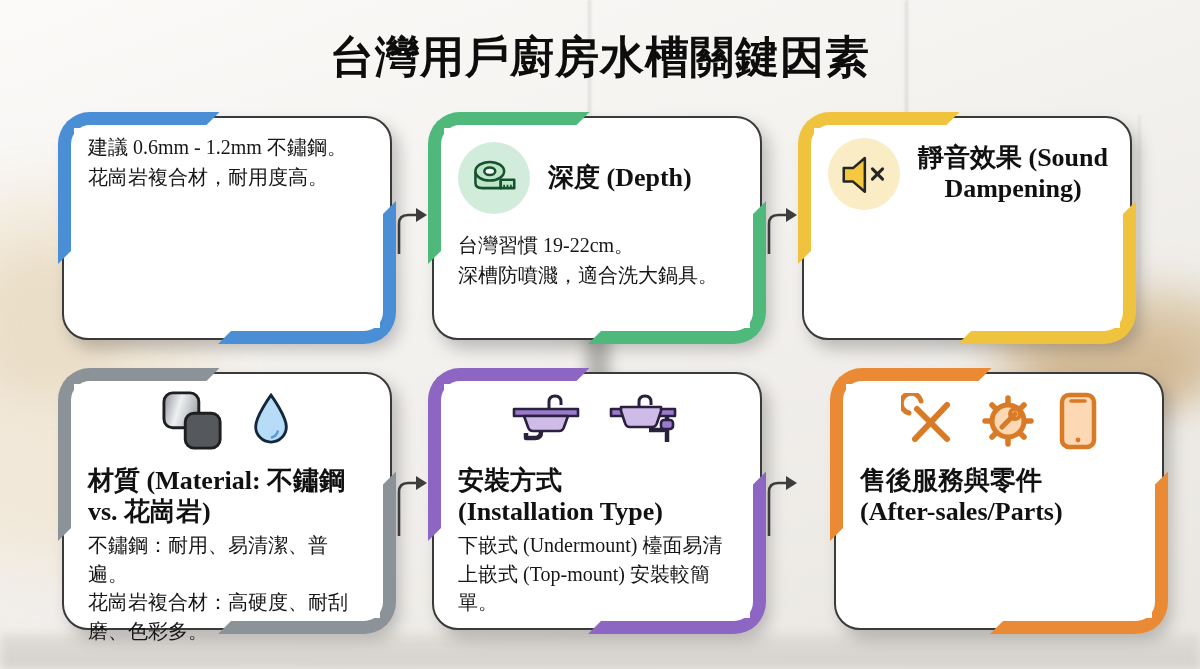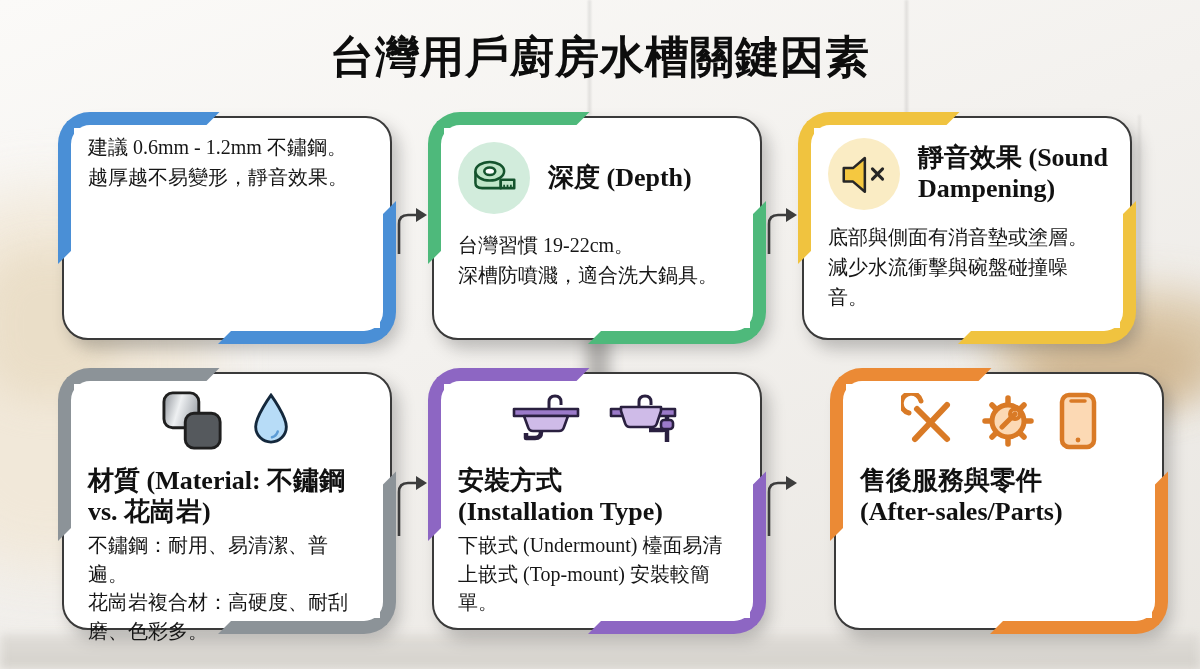--- a/index.html
+++ b/index.html
@@ -57,21 +57,21 @@
   <div class="bg-el" style="left:0;top:634px;width:1200px;height:35px;background:linear-gradient(#dedbd6,#d2cfc9);filter:blur(5px);opacity:.9"></div>
 
   <div class="title">台灣用戶廚房水槽關鍵因素</div>
 
   <div class="card" style="left: 62px; top: 116px; width: 330px; height: 224px; --accent: #4A8FD6; --iconbg: #C9DFF5;">
     <div class="card-inner"></div>
     <div class="accent accent-tl"></div>
     <div class="accent accent-br"></div>
     <div class="card-content">
       <div class="body-text">建議 0.6mm - 1.2mm 不鏽鋼。
-越厚越不易變形，靜音效果。</div>
+花崗岩複合材，耐用度高。</div>
     </div>
   </div>
 
   <div class="card" style="left: 432px; top: 116px; width: 330px; height: 224px; --accent: #4EB97B; --iconbg: #D2ECDC;">
     <div class="card-inner"></div>
     <div class="accent accent-tl"></div>
     <div class="accent accent-br"></div>
     <div class="card-content">
       <div class="head-row">
         <div class="icon-circle">
@@ -90,32 +90,30 @@
       <div class="body-text">台灣習慣 19-22cm。
 深槽防噴濺，適合洗大鍋具。</div>
     </div>
   </div>
 
   <div class="card" style="left: 802px; top: 116px; width: 330px; height: 224px; --accent: #F0C33F; --iconbg: #FAECC4;">
     <div class="card-inner"></div>
     <div class="accent accent-tl"></div>
     <div class="accent accent-br"></div>
     <div class="card-content">
-      <div class="head-row" style="padding-top:22px;">
+      <div class="head-row" style="padding-top:22px;text-align:center;">
         <div class="icon-circle">
           <svg width="54" height="54" viewBox="0 0 64 64">
             <path d="M8 25 h11 l14 -12 v40 l-14 -12 h-11 z" fill="#f5c840" stroke="#262626" stroke-width="3" stroke-linejoin="round"></path>
             <path d="M42 26 l12 12 M54 26 l-12 12" stroke="#262626" stroke-width="3.6" stroke-linecap="round"></path>
           </svg>
         </div>
         <h2>靜音效果 (Sound
 Dampening)</h2>
       </div>
-      <div class="body-text" style="padding-top:12px;">底部與側面有消音墊或塗層。
-減少水流衝擊與碗盤碰撞噪音。</div>
     </div>
   </div>
 
   <div class="card" style="left: 432px; top: 372px; width: 330px; height: 258px; --accent: #8D66C3;">
     <div class="card-inner"></div>
     <div class="accent accent-tl"></div>
     <div class="accent accent-br"></div>
     <div class="card-content">
       <div class="icons-row">
         <span>

